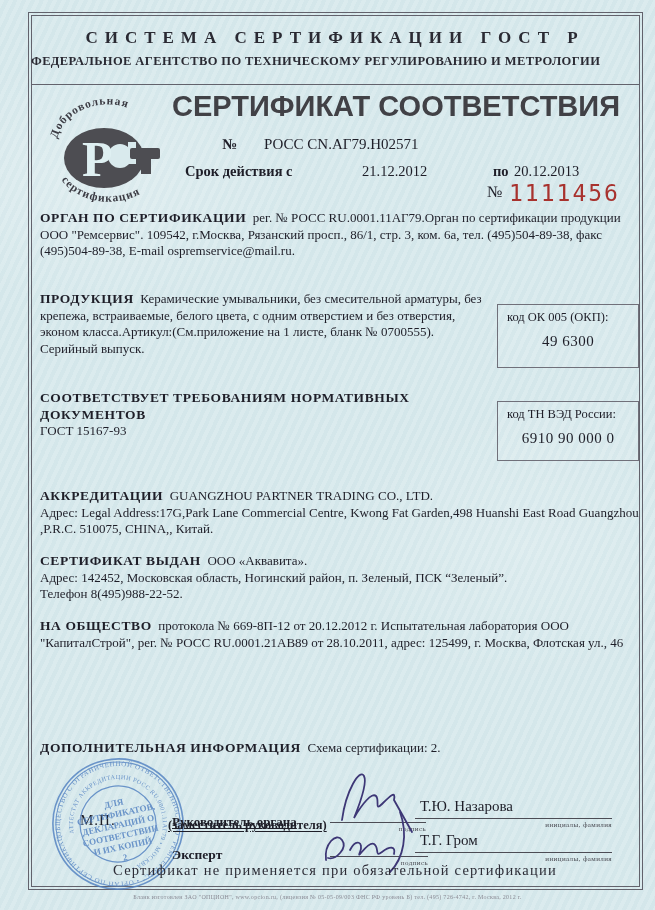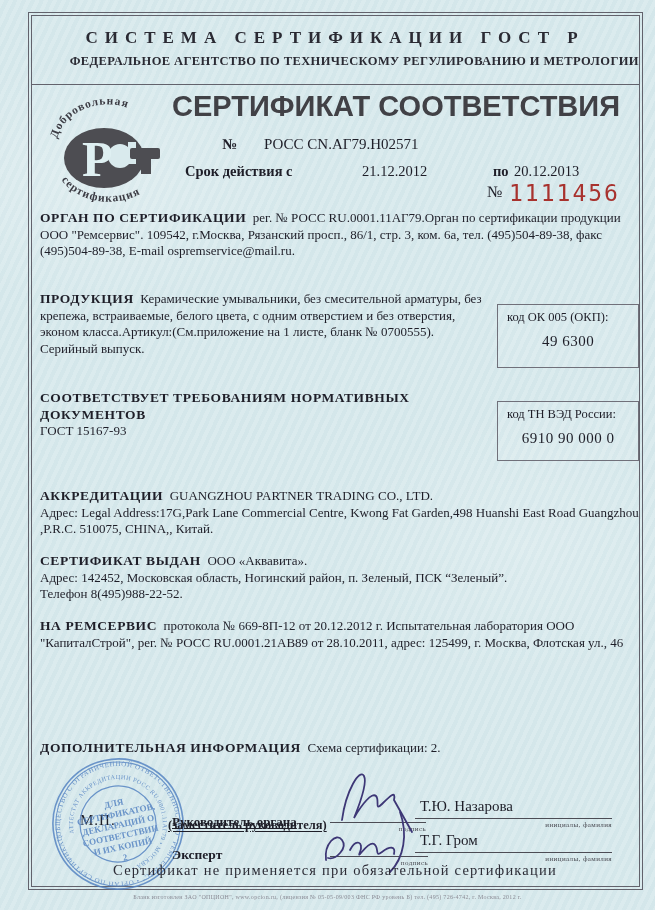--- a/index.html
+++ b/index.html
@@ -11,21 +11,21 @@
       radial-gradient(ellipse 260px 200px at 80% 60%, rgba(255,255,255,.14), transparent 70%),
       repeating-linear-gradient(115deg, rgba(255,255,255,.05) 0 4px, rgba(120,170,185,.05) 4px 8px);
     font-family:"Liberation Serif", serif;
     color:#1e1e28;
   }
   .frame{position:absolute; left:28px; top:12px; width:613px; height:876px; border:1px solid #62626c;}
   .frame-inner{position:absolute; inset:2px; border:1px solid #62626c;}
   .hdr-divider{position:absolute; left:31px; top:84px; width:608px; height:1px; background:#62626c;}
   .abs{position:absolute;}
   .hdr1{left:31px; top:28px; width:608px; text-align:center; font-weight:bold; font-size:17px; letter-spacing:7px; color:#2a2a33;}
-  .hdr2{left:31px; top:54px; width:608px; text-align:right; font-weight:bold; font-size:12.5px; letter-spacing:.4px; color:#2a2a33;}
+  .hdr2{left:31px; top:54px; width:608px; text-align:left; font-weight:bold; font-size:12.5px; letter-spacing:.4px; color:#2a2a33;}
   .title{left:172px; top:90px; width:460px; font-family:"Liberation Sans", sans-serif; font-weight:bold; font-size:29px; color:#414146; letter-spacing:0px; white-space:nowrap;}
   .certnum-label{left:222px; top:136px; font-size:15px; font-weight:bold;}
   .certnum-val{left:264px; top:136px; font-size:15px;}
   .validity{left:185px; top:163px; font-size:14.5px; font-weight:bold;}
   .v-from{left:362px; top:163px; font-size:14.5px;}
   .v-po{left:472px; top:163px; font-size:14.5px; font-weight:bold;margin-left:21px;}
   .v-to{left:514px; top:163px; font-size:14.5px;}
   .blank-no-label{left:487px; top:183px; font-size:16px;}
   .blank-no{left:509px; top:180px; font-family:"DejaVu Sans Mono", monospace; font-size:23px; letter-spacing:2px; color:#a8322e;}
   .sec{line-height:16.5px; font-size:13px;}
@@ -121,21 +121,21 @@
   </div>
 
   <div class="abs sec" style="left:40px; top:553px; width:601px;">
     <span class="lbl">СЕРТИФИКАТ ВЫДАН</span>&nbsp;
     <span>ООО «Аквавита».</span>
     <div>Адрес: 142452, Московская область, Ногинский район, п. Зеленый, ПСК “Зеленый”.</div>
     <div>Телефон 8(495)988-22-52.</div>
   </div>
 
   <div class="abs sec" style="left:40px; top:618px; width:597px;">
-    <span class="lbl">НА РЕМСЕРВИС</span>&nbsp;
+    <span class="lbl">НА ОБЩЕСТВО</span>&nbsp;
     <span>протокола № 669-8П-12 от 20.12.2012 г. Испытательная лаборатория ООО "КапиталСтрой", рег. № РОСС RU.0001.21АВ89 от 28.10.2011, адрес: 125499, г. Москва, Флотская ул., 46</span>
   </div>
 
   <div class="abs sec" style="left:40px; top:740px; width:601px;">
     <span class="lbl">ДОПОЛНИТЕЛЬНАЯ ИНФОРМАЦИЯ</span>&nbsp;
     <span>Схема сертификации: 2.</span>
   </div>
 
   <div class="abs mp" style="left:80px; top:812px;">М.П.</div>
 

